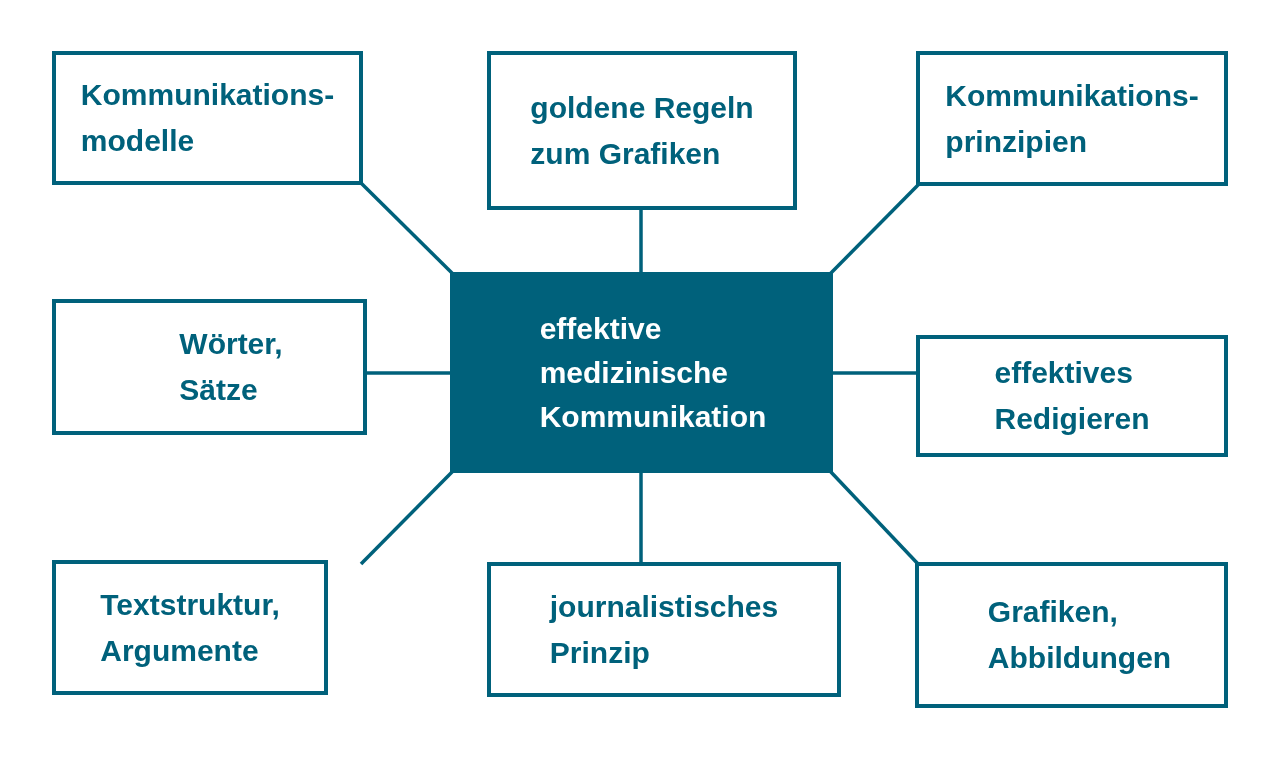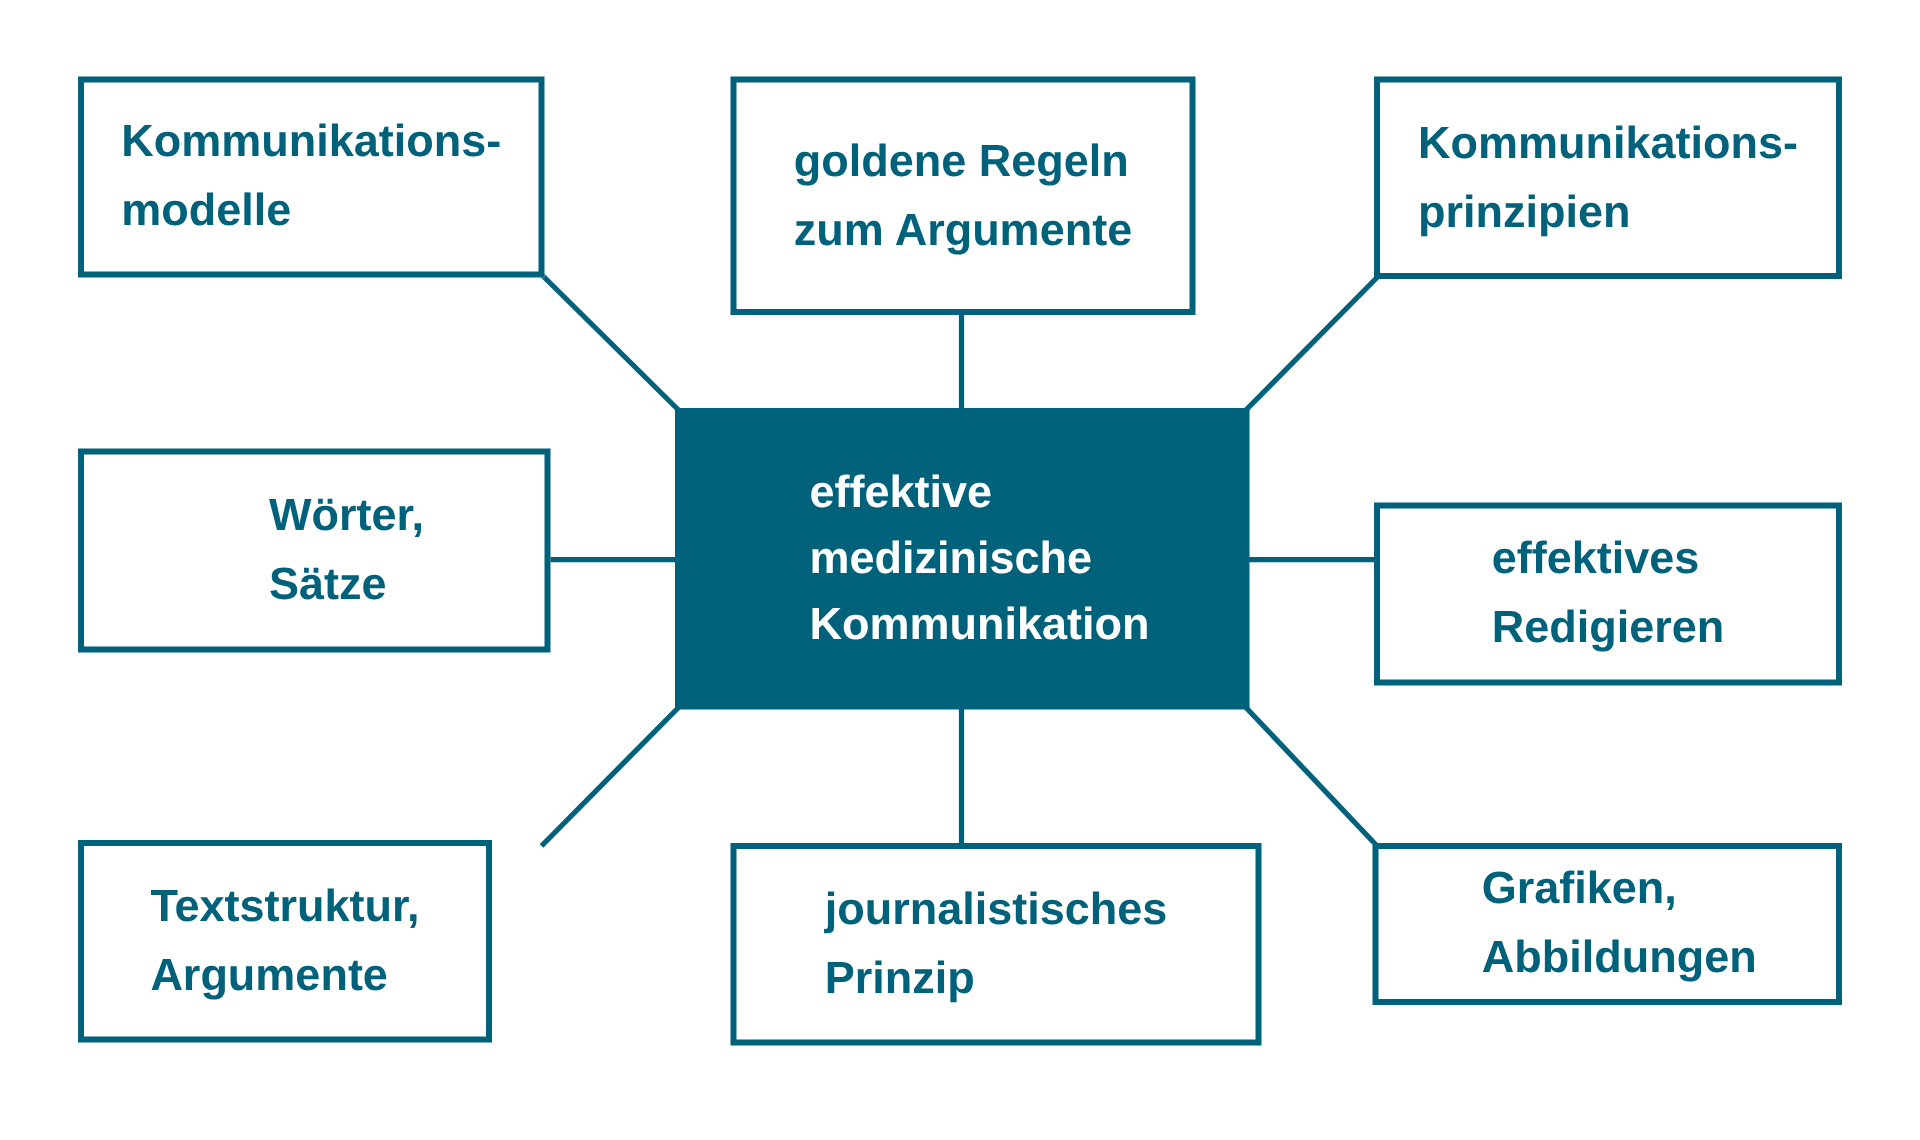--- a/index.html
+++ b/index.html
@@ -64,21 +64,21 @@
   .center-node .label span { display: block; }
 
   
   #node-top-left      { left: 52px;  top: 51px;  width: 311px; height: 134px; }
   #node-top-center    { left: 487px; top: 51px;  width: 310px; height: 159px; }
   #node-top-right     { left: 916px; top: 51px;  width: 312px; height: 135px; }
   #node-middle-left   { left: 52px;  top: 299px; width: 315px; height: 136px; padding-left: 43px; }
   #node-middle-right  { left: 916px; top: 307px; width: 312px; height: 122px; margin-top: 28px; }
   #node-bottom-left   { left: 52px;  top: 560px; width: 276px; height: 135px; }
   #node-bottom-center { left: 487px; top: 562px; width: 354px; height: 135px; }
-  #node-bottom-right  { left: 915px; top: 562px; width: 313px; height: 108px; padding-left: 16px; }
+  #node-bottom-right  { left: 915px; top: 562px; width: 313px; height: 146px; padding-left: 16px; }
   #node-center        { left: 450px; top: 272px; width: 383px; height: 201px; padding-left: 23px; }
 </style>
 </head>
 <body>
 
 <div class="canvas">
 
   <svg class="connectors" width="1280" height="760" viewBox="0 0 1280 760">
     <line x1="361" y1="183" x2="454" y2="275"></line>
     <line x1="641" y1="184" x2="641" y2="274"></line>
@@ -93,21 +93,21 @@
   <div class="node" id="node-top-left">
     <div class="label">
       <span>Kommunikations-</span>
       <span>modelle</span>
     </div>
   </div>
 
   <div class="node" id="node-top-center">
     <div class="label">
       <span>goldene Regeln</span>
-      <span>zum Argumente</span>
+      <span>zum Grafiken</span>
     </div>
   </div>
 
   <div class="node" id="node-top-right">
     <div class="label">
       <span>Kommunikations-</span>
       <span>prinzipien</span>
     </div>
   </div>
 

